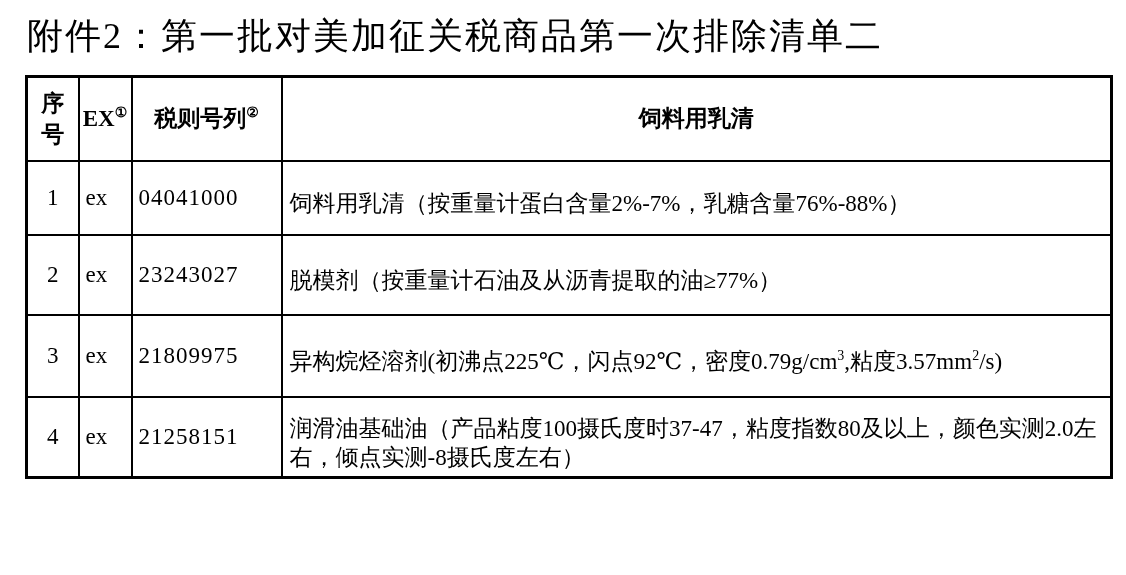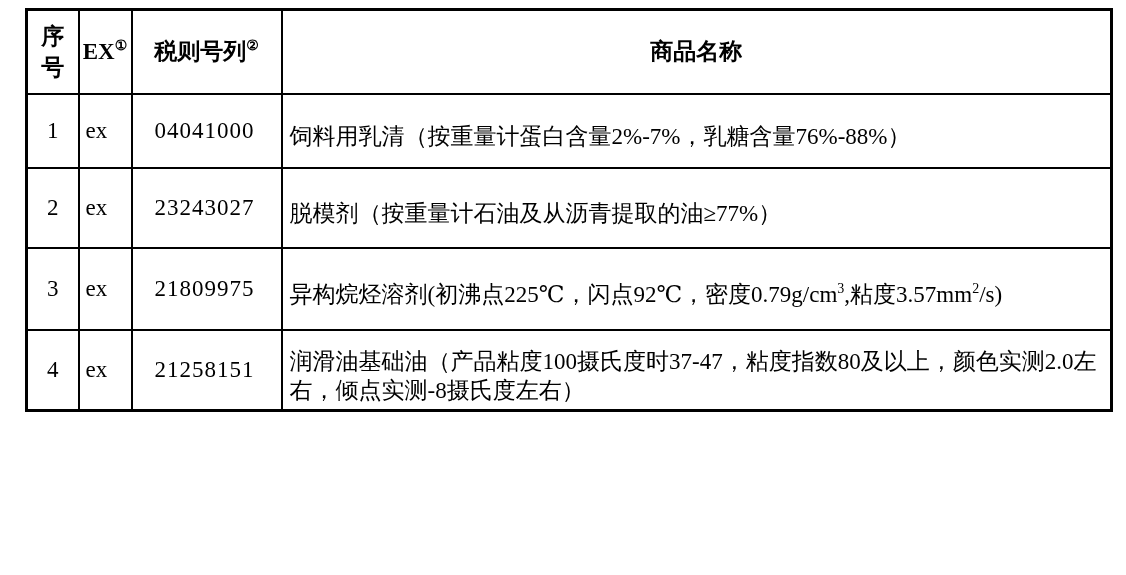--- a/index.html
+++ b/index.html
@@ -38,21 +38,21 @@
     font-weight: bold;
     text-align: center;
     padding: 0 2px;
   }
   tr.data-row-0 { height: 74px; }
   tr.data-row-1 { height: 80px; }
   tr.data-row-2 { height: 82px; }
   tr.data-row-3 { height: 78px; }
   td.c-no   { text-align: center; }
   td.c-ex   { text-align: left; padding-left: 6px; }
-  td.c-code { text-align: left; padding-left: 22px; letter-spacing: 1px; }
+  td.c-code { text-align: left; padding-left: 6px; letter-spacing: 1px; }
   td.c-name { text-align: left; padding: 16px 10px 4px 7px; line-height: 29px; }
 
   sup {
     font-size: 14px;
     line-height: 0;
     vertical-align: super;
   }
 
   .notes {
     margin: 7px 0 0 -16px;
@@ -60,34 +60,35 @@
     line-height: 29px;
   }
   .note-row { white-space: nowrap; }
   .note-indent { padding-left: 55px; }
 </style>
 </head>
 <body>
 
 <div class="page">
 
+  <h1 class="title">附件2：第一批对美加征关税商品第一次排除清单二</h1>
 
   <table class="exclusion">
     <colgroup>
       <col style="width:52px">
       <col style="width:53px">
       <col style="width:150px">
       <col style="width:830px">
     </colgroup>
     <thead>
       <tr id="hdr-row">
           <th>序号</th>
           <th>EX<sup>①</sup></th>
           <th>税则号列<sup>②</sup></th>
-          <th>商品名称</th>
+          <th>饲料用乳清</th>
         </tr>
     </thead>
     <tbody id="body-rows">
         <tr class="data-row-0">
           <td class="c-no">1</td>
           <td class="c-ex">ex</td>
           <td class="c-code">04041000</td>
           <td class="c-name">饲料用乳清（按重量计蛋白含量2%-7%，乳糖含量76%-88%）</td>
         </tr>
         <tr class="data-row-1">

